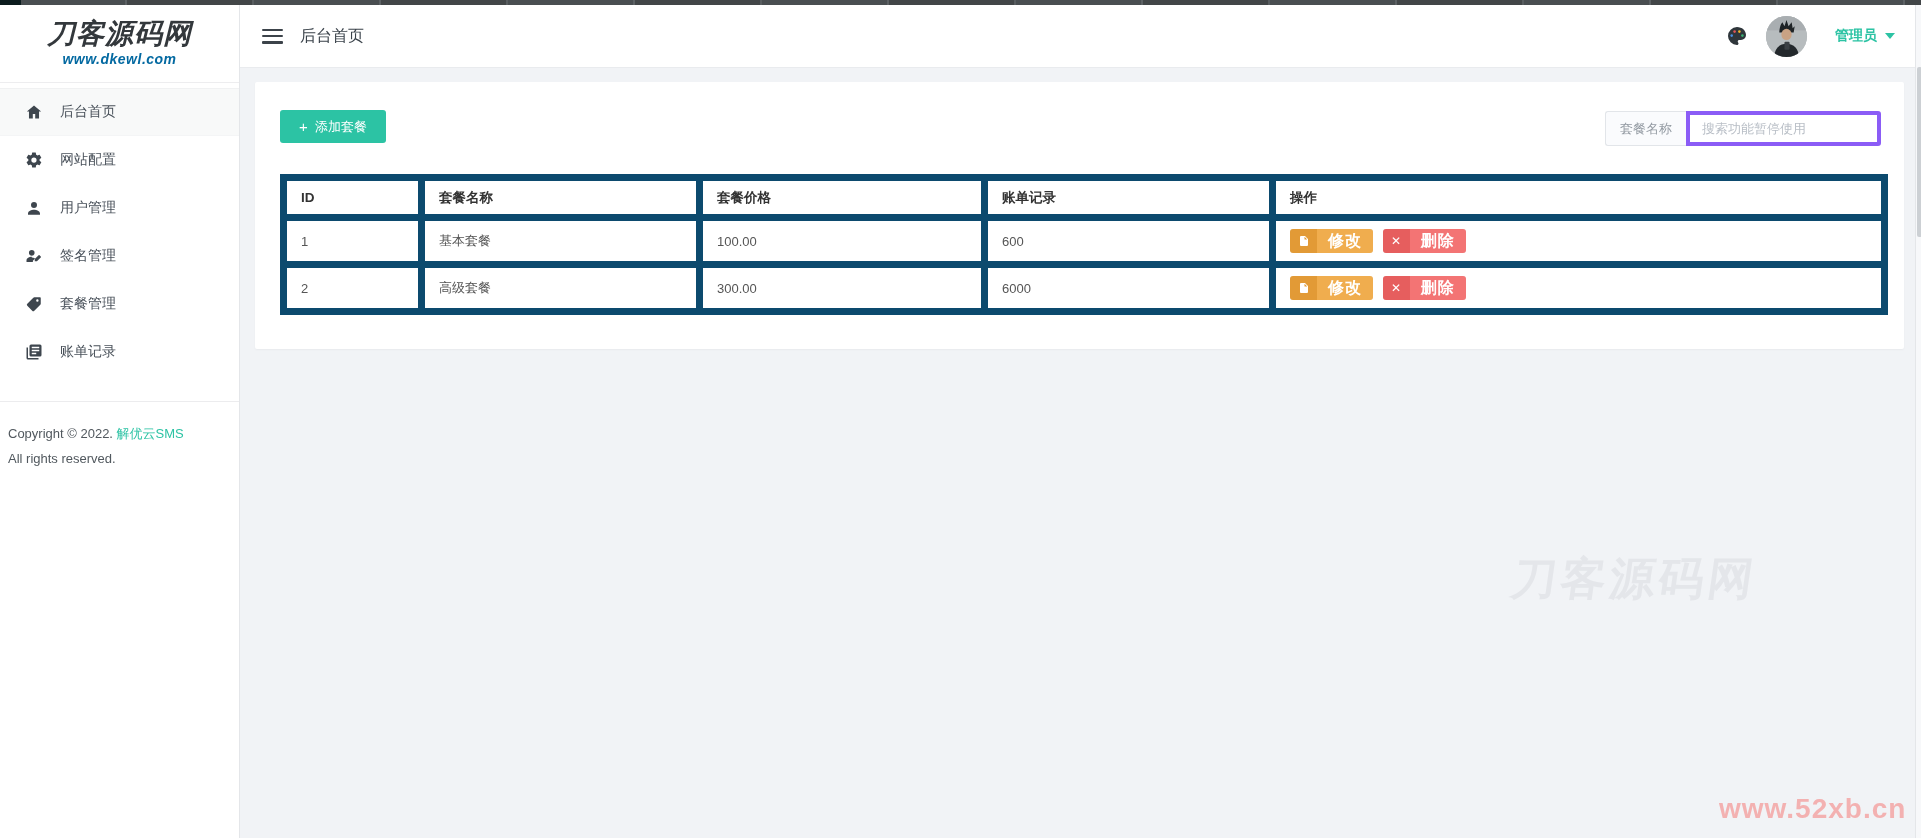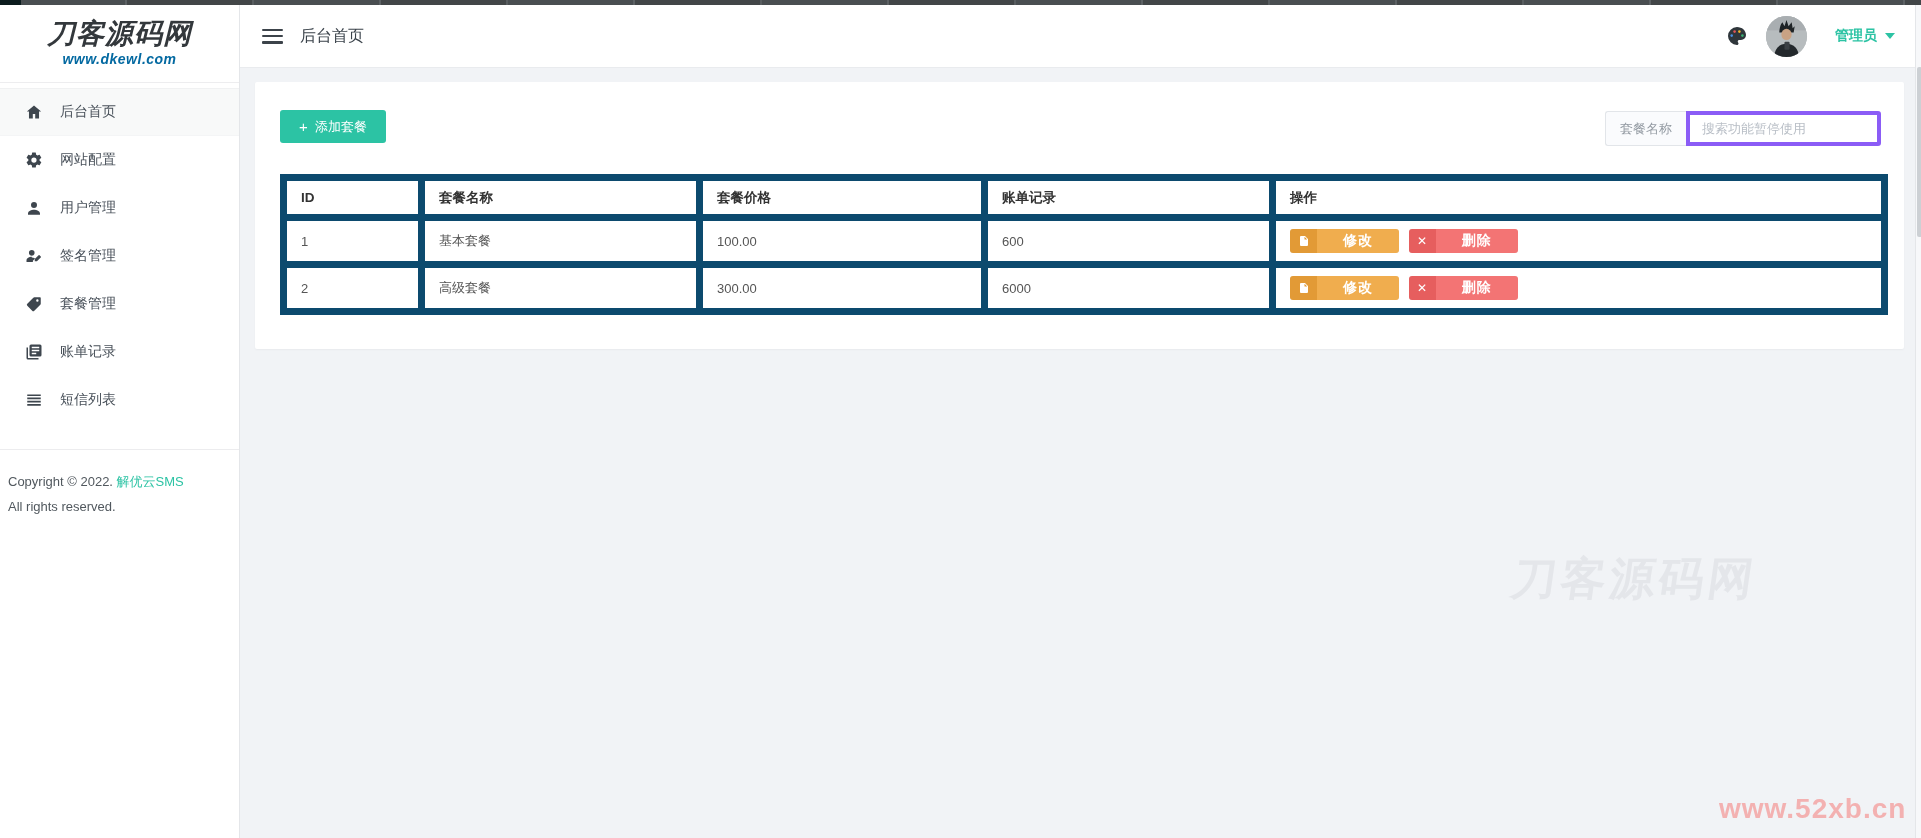--- a/index.html
+++ b/index.html
@@ -82,21 +82,21 @@
   }
   .data-table th, .data-table td{ border:7px solid #0c4a6e; padding:0 14px; text-align:left; }
   .data-table th{ height:40px; font-size:13.5px; font-weight:700; color:#333; }
   .data-table td{ height:47px; color:#555; }
   .col-id{ width:138px; } .col-name{ width:278px; } .col-price{ width:285px; } .col-quota{ width:288px; } .col-actions{ width:612px; }
 
   .btn-action{ display:inline-flex; height:24px; border:none; border-radius:3px; overflow:hidden; cursor:pointer; padding:0; font-family:inherit; vertical-align:middle; }
   .btn-action + .btn-action{ margin-left:6px; }
   .btn-action .seg-icon{ width:27px; display:flex; align-items:center; justify-content:center; color:#fff; }
   .btn-action .seg-icon svg{ width:12px; height:12px; fill:#fff; }
-  .btn-action .seg-label{ padding:0 26px; display:flex; align-items:center; color:#fff; font-size:14px; font-weight:700; letter-spacing:1px; }
+  .btn-action .seg-label{ padding:0 11px; display:flex; align-items:center; color:#fff; font-size:16px; font-weight:700; letter-spacing:1px; }
   .btn-edit .seg-icon{ background:var(--edit-dark,#e29a36); }
   .btn-edit .seg-label{ background:var(--edit-light,#f0ad4e); }
   .btn-delete .seg-icon{ background:var(--delete-dark,#e65e5e); font-size:12px; font-weight:700; }
   .btn-delete .seg-label{ background:var(--delete-light,#f37474); }
 
   
   .wm-center{
     position:absolute; left:1512px; top:549px; font-size:45px; font-weight:700;
     color:#e4e6ea; transform:skewX(-8deg); letter-spacing:4px; white-space:nowrap;
   }
@@ -162,28 +162,20 @@
       </span>
       <span class="mi-label">套餐管理</span>
     </div>
     <div class="menu-item">
       <span class="mi-icon">
         <svg viewBox="0 0 24 24">
             <path d="M4 6H2v14a2 2 0 0 0 2 2h14v-2H4V6zm16-4H8a2 2 0 0 0-2 2v12a2 2 0 0 0 2 2h12a2 2 0 0 0 2-2V4a2 2 0 0 0-2-2zm-1 9H9V9h10v2zm-4 4H9v-2h6v2zm4-8H9V5h10v2z"></path>
           </svg>
       </span>
       <span class="mi-label">账单记录</span>
-    </div>
-    <div class="menu-item">
-      <span class="mi-icon">
-        <svg viewBox="0 0 24 24">
-            <path d="M3 4.5h18v2.2H3zm0 4.3h18V11H3zm0 4.3h18v2.2H3zm0 4.3h18v2.2H3z"></path>
-          </svg>
-      </span>
-      <span class="mi-label">短信列表</span>
     </div>
   </nav>
 
   <div class="sidebar-divider"></div>
 
   <div class="copyright">
     <div class="line1">
       <span>Copyright © 2022.</span>
       <a href="#">解优云SMS</a>
     </div>

